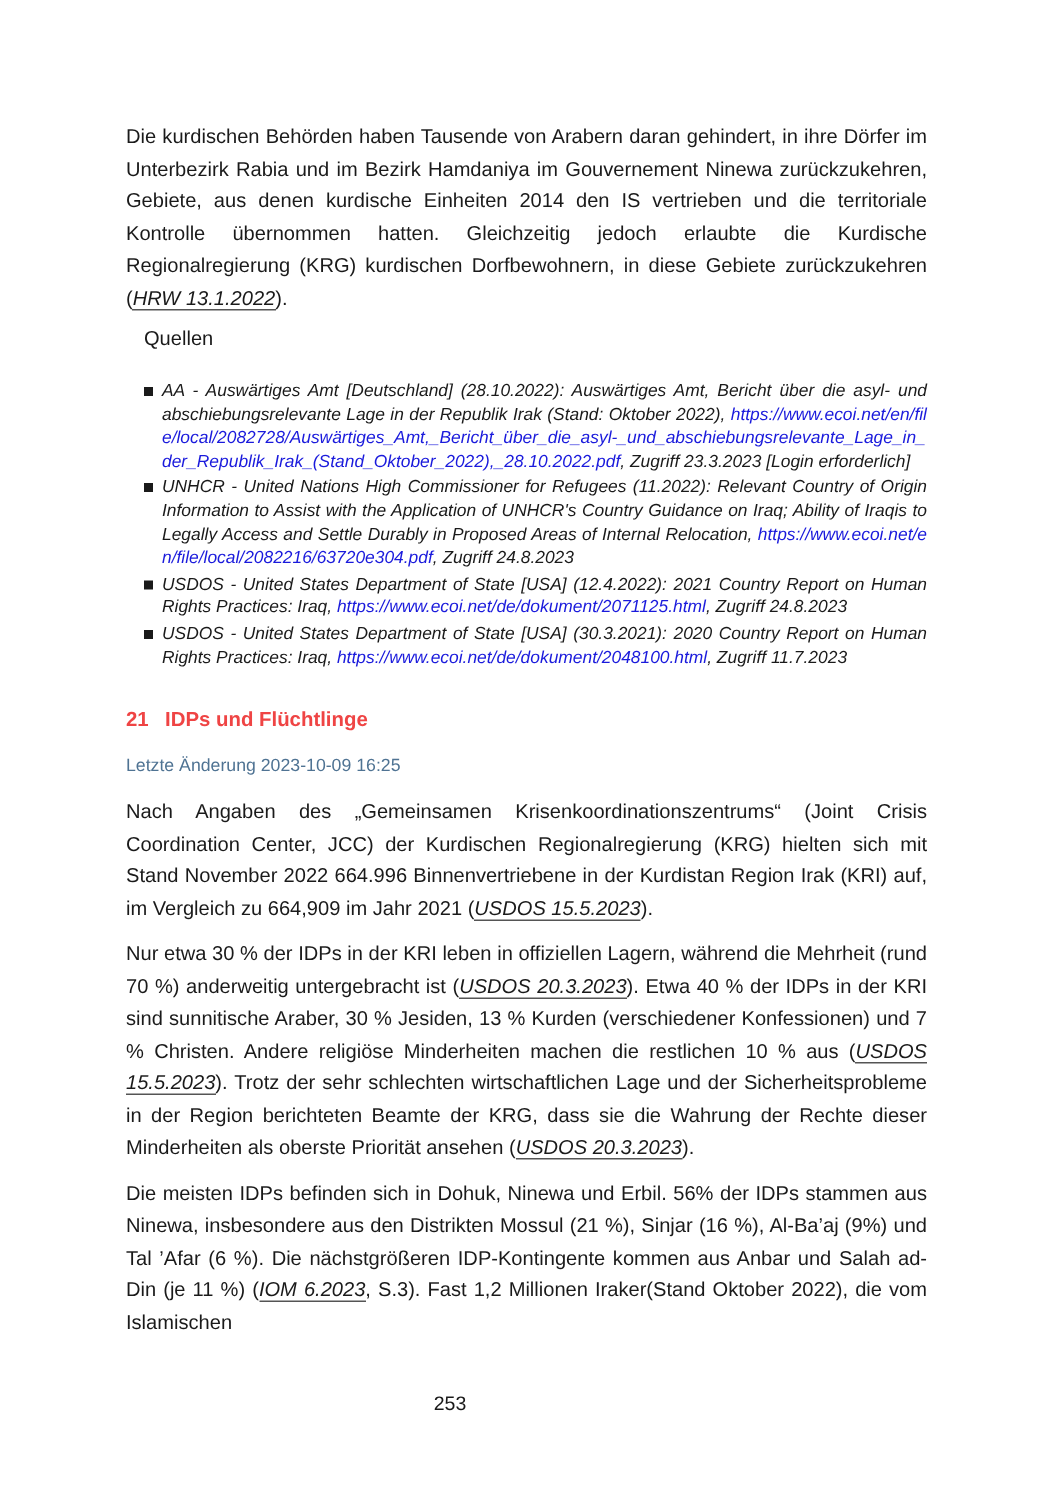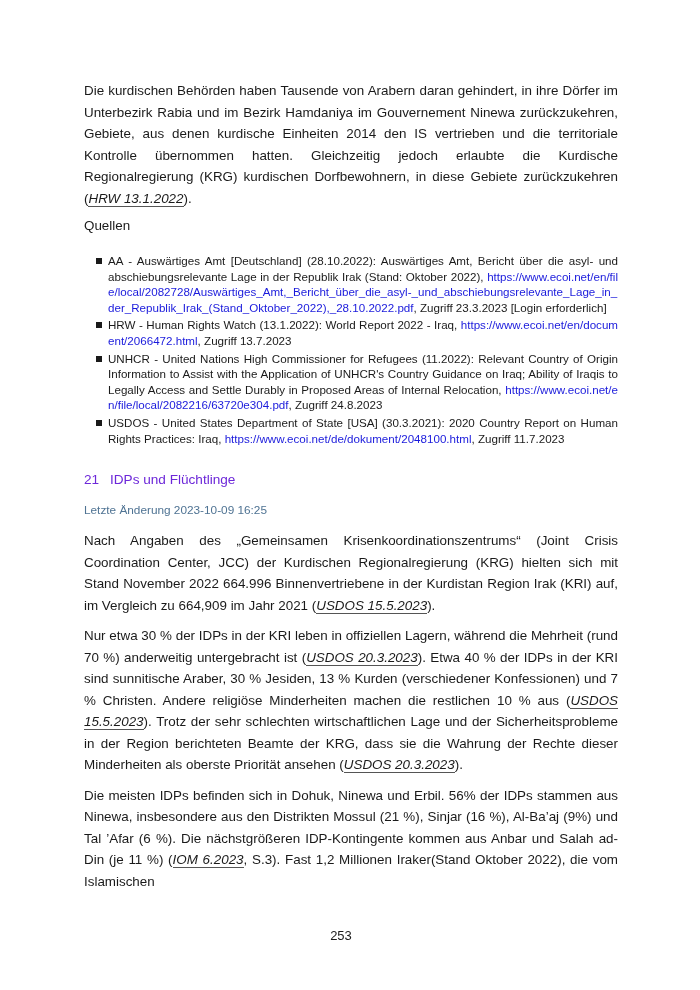--- a/index.html
+++ b/index.html
@@ -1,43 +1,43 @@
 <!DOCTYPE html>
 <html><head>
 <meta charset="utf-8">
 <style>
   html, body { margin: 0; padding: 0; background: #ffffff; }
   body { width: 700px; height: 990px; position: relative; overflow: hidden;
     font-family: "Liberation Sans", sans-serif; color: #1a1a1a; }
   .page { position: absolute; left: 84px; top: 80px; width: 534px; }
   p.body { font-size: 13.4px; line-height: 21.5px; margin: 0 0 9px 0; text-align: justify; }
   .cite { border-bottom: 1px solid #555; text-decoration: none; color: #1a1a1a; font-style: italic; }
-  .sources-label { font-size: 13.4px; margin: 0 0 20px 0; }
+  .sources-label { font-size: 13.4px; margin: 0 0 20px 12px; }
   ul.sources { list-style: none; margin: 0 0 26px 0; padding: 0 0 0 12px; }
-  ul.sources li { position: relative; font-size: 11.6px; line-height: 15.6px; padding-left: 12px; margin-bottom: 2px; text-align: justify; }
+  ul.sources li { position: relative; font-size: 11.6px; line-height: 15.6px; padding-left: 12px; margin-bottom: 2px; text-align: justify; font-style: italic; }
   ul.sources li .bullet { position: absolute; left: 0; top: 5px; width: 6px; height: 6px; background: #1a1a1a; }
   a.link { color: #1a1adc; text-decoration: none; word-break: break-all; }
-  .heading { font-size: 13.6px; font-weight: normal; color: #6d28d9; margin: 0 0 4px 0; }
+  .heading { font-size: 13.6px; font-weight: bold; color: #ef4444; margin: 0 0 4px 0; }
   .heading .num { display: inline-block; width: 26px; }
   .changed { font-size: 11.8px; color: #4f7393; margin: 16px 0 13px 0; }
-  .pagenum { position: absolute; top: 928px; left: 0; width: 600px; text-align: center; font-size: 13px; padding-left: 41px; }
+  .pagenum { position: absolute; top: 928px; left: 0; width: 600px; text-align: center; font-size: 13px; }
 </style>
 </head>
 <body>
 
 <div class="page">
 
   <p class="body"><span>Die kurdischen Behörden haben Tausende von Arabern daran gehindert, in ihre Dörfer im Unterbezirk Rabia und im Bezirk Hamdaniya im Gouvernement Ninewa zurückzukehren, Gebiete, aus denen kurdische Einheiten 2014 den IS vertrieben und die territoriale Kontrolle übernommen hatten. Gleichzeitig jedoch erlaubte die Kurdische Regionalregierung (KRG) kurdischen Dorfbewohnern, in diese Gebiete zurückzukehren (</span><a class="cite">HRW 13.1.2022</a><span>).</span></p>
 
   <p class="sources-label">Quellen</p>
 
   <ul class="sources">
     <li><span class="bullet"></span><span>AA - Auswärtiges Amt [Deutschland] (28.10.2022): Auswärtiges Amt, Bericht über die asyl- und abschiebungsrelevante Lage in der Republik Irak (Stand: Oktober 2022), </span><a class="link">https://www.ecoi.net/en/file/local/2082728/Auswärtiges_Amt,_Bericht_über_die_asyl-_und_abschiebungsrelevante_Lage_in_der_Republik_Irak_(Stand_Oktober_2022),_28.10.2022.pdf</a><span>, Zugriff 23.3.2023 [Login erforderlich]</span></li>
-    <li><span class="bullet"></span><span>HRW - Human Rights Watch (13.1.2022): World Report 2022 - Iraq, </span><a class="link">https://www.ecoi.net/en/document/2066472.html</a><span>, Zugriff 13.7.2023</span></li>
     <li><span class="bullet"></span><span>UNHCR - United Nations High Commissioner for Refugees (11.2022): Relevant Country of Origin Information to Assist with the Application of UNHCR's Country Guidance on Iraq; Ability of Iraqis to Legally Access and Settle Durably in Proposed Areas of Internal Relocation, </span><a class="link">https://www.ecoi.net/en/file/local/2082216/63720e304.pdf</a><span>, Zugriff 24.8.2023</span></li>
+    <li><span class="bullet"></span><span>USDOS - United States Department of State [USA] (12.4.2022): 2021 Country Report on Human Rights Practices: Iraq, </span><a class="link">https://www.ecoi.net/de/dokument/2071125.html</a><span>, Zugriff 24.8.2023</span></li>
     <li><span class="bullet"></span><span>USDOS - United States Department of State [USA] (30.3.2021): 2020 Country Report on Human Rights Practices: Iraq, </span><a class="link">https://www.ecoi.net/de/dokument/2048100.html</a><span>, Zugriff 11.7.2023</span></li>
   </ul>
 
   <div class="heading"><span class="num">21</span><span>IDPs und Flüchtlinge</span></div>
   <div class="changed">Letzte Änderung 2023-10-09 16:25</div>
 
   <div id="paras">
       <p class="body">Nach Angaben des „Gemeinsamen Krisenkoordinationszentrums“ (Joint Crisis Coordination Center, JCC) der Kurdischen Regionalregierung (KRG) hielten sich mit Stand November 2022 664.996 Binnenvertriebene in der Kurdistan Region Irak (KRI) auf, im Vergleich zu 664,909 im Jahr 2021 (<a class="cite">USDOS 15.5.2023</a>).</p>
       <p class="body">Nur etwa 30 % der IDPs in der KRI leben in offiziellen Lagern, während die Mehrheit (rund 70 %) anderweitig untergebracht ist (<a class="cite">USDOS 20.3.2023</a>). Etwa 40 % der IDPs in der KRI sind sunnitische Araber, 30 % Jesiden, 13 % Kurden (verschiedener Konfessionen) und 7 % Christen. Andere religiöse Minderheiten machen die restlichen 10 % aus (<a class="cite">USDOS 15.5.2023</a>). Trotz der sehr schlechten wirtschaftlichen Lage und der Sicherheitsprobleme in der Region berichteten Beamte der KRG, dass sie die Wahrung der Rechte dieser Minderheiten als oberste Priorität ansehen (<a class="cite">USDOS 20.3.2023</a>).</p>
       <p class="body">Die meisten IDPs befinden sich in Dohuk, Ninewa und Erbil. 56% der IDPs stammen aus Ninewa, insbesondere aus den Distrikten Mossul (21 %), Sinjar (16 %), Al-Ba’aj (9%) und Tal ’Afar (6 %). Die nächstgrößeren IDP-Kontingente kommen aus Anbar und Salah ad-Din (je 11 %) (<a class="cite">IOM 6.2023</a>, S.3). Fast 1,2 Millionen Iraker(Stand Oktober 2022), die vom Islamischen</p>

